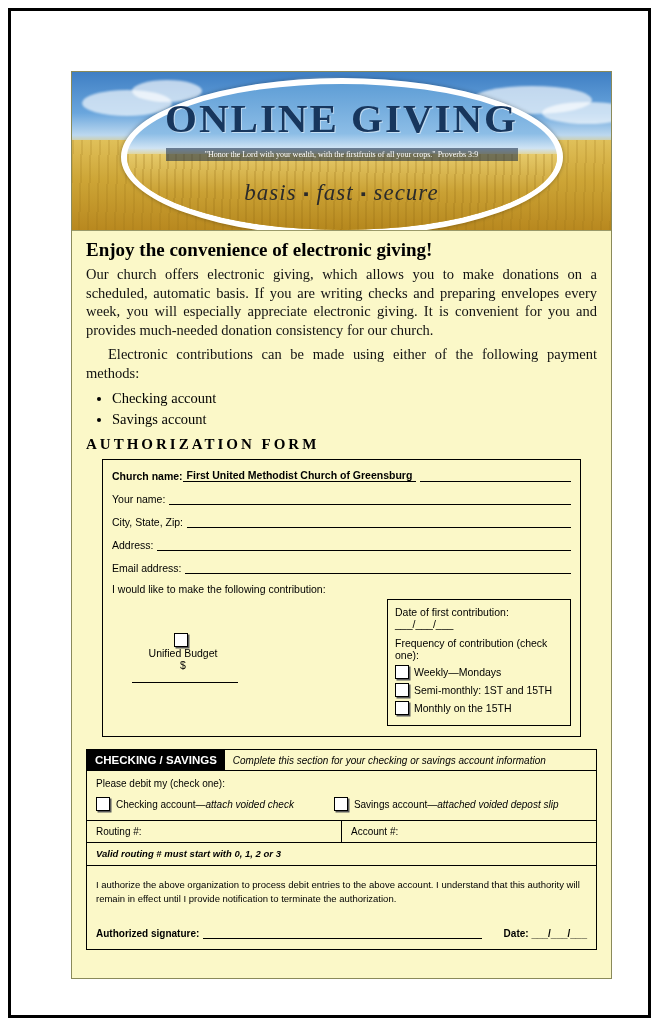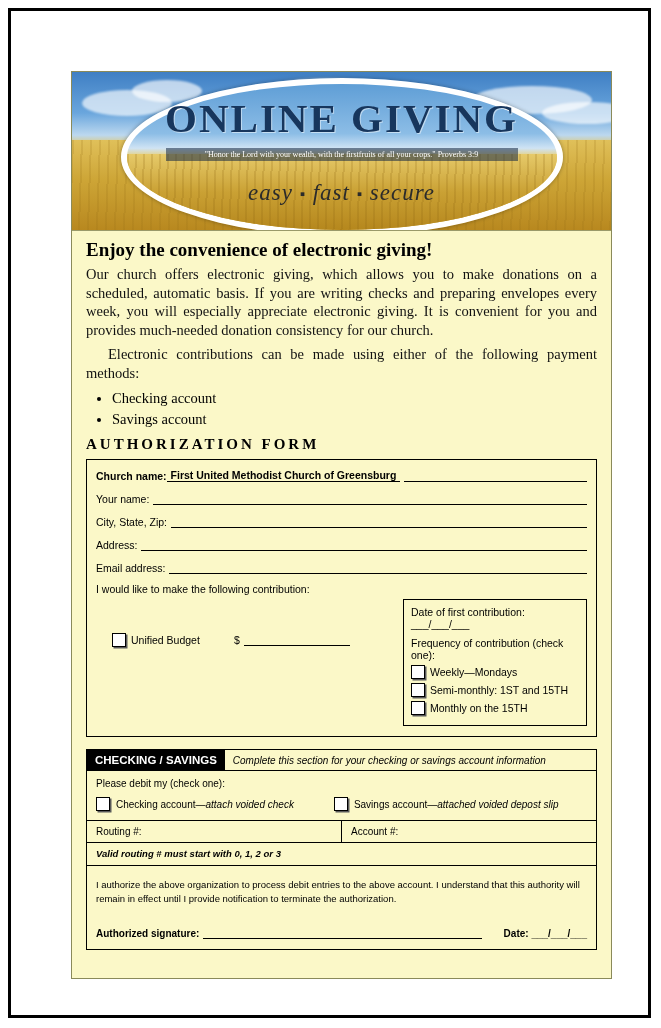--- a/index.html
+++ b/index.html
@@ -167,21 +167,21 @@
     text-align: left;
     font-family: "Liberation Serif", serif;
     font-weight: bold;
     font-size: 15px;
     letter-spacing: 3px;
     margin: 6px 0 6px 0;
   }
 
   
   .form-box {
-    margin: 0 14px;
+    margin: 0 30px;
     border: 1px solid #000;
     background: #fbf8c8;
     padding: 8px 9px 10px 9px;
     box-sizing: border-box;
   }
   .field-row {
     font-family: "Liberation Sans", sans-serif;
     font-size: 10.5px;
     display: flex;
     align-items: flex-end;
@@ -218,20 +218,21 @@
     min-height: 92px;
   }
   .unified-row {
     display: flex;
     align-items: center;
     position: absolute;
     top: 34px;
     left: 16px;
     font-family: "Liberation Sans", sans-serif;
     font-size: 10.5px;
+    flex-direction: column;
   }
   .chk {
     width: 12px;
     height: 12px;
     border: 1px solid #000;
     background: #fff;
     box-shadow: 1.5px 1.5px 0 #5a5a5a;
     display: inline-block;
     margin-right: 5px;
     flex: none;
@@ -357,21 +358,21 @@
       <div class="cloud c5"></div>
       <div class="cloud c3"></div>
       <div class="cloud c4"></div>
       <div class="field-lines"></div>
       <div class="oval">
         <div class="oval-inner-lines"></div>
       </div>
       <div class="title-online-giving">ONLINE GIVING</div>
       <div class="verse-bar">"Honor the Lord with your wealth, with the firstfruits of all your crops."  Proverbs 3:9</div>
       <div class="tagline">
-        <span>easy</span>
+        <span>basis</span>
         <span class="dot">▪</span>
         <span>fast</span>
         <span class="dot">▪</span>
         <span>secure</span>
       </div>
     </div>
 
     <div class="body-pad">
       <div class="headline">Enjoy the convenience of electronic giving!</div>
       <p class="para">Our church offers electronic giving, which allows you to make donations on a scheduled, automatic basis.  If you are writing checks and preparing envelopes every week, you will especially appreciate electronic giving. It is convenient for you and provides much-needed donation consistency for our church.</p>

